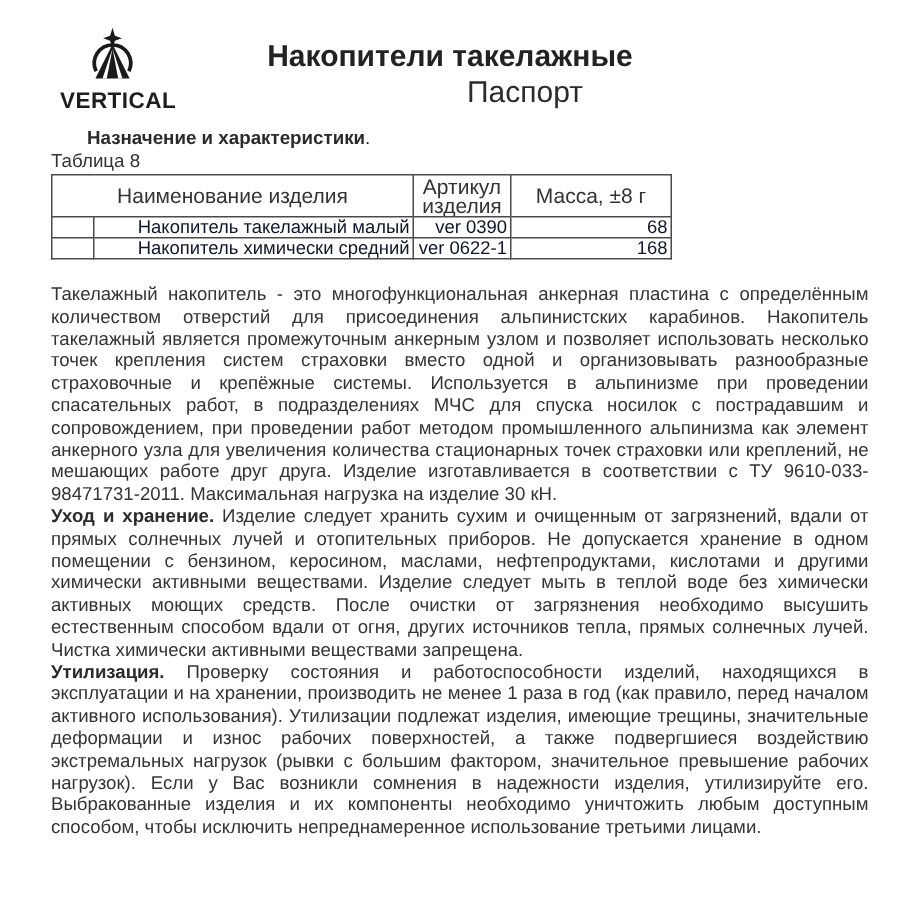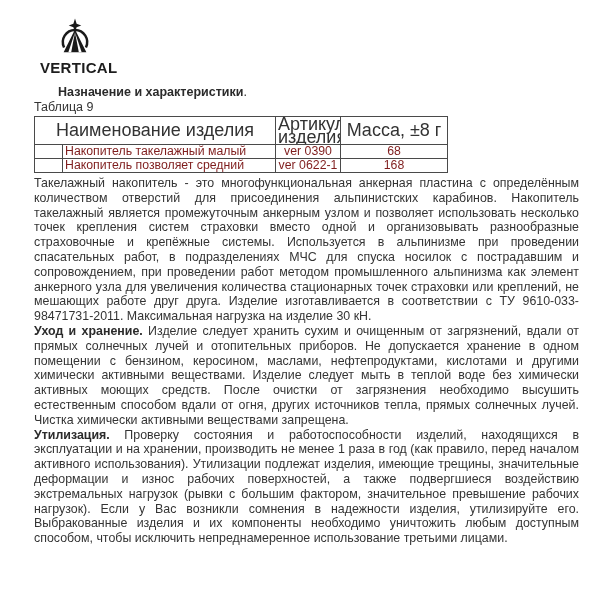--- a/index.html
+++ b/index.html
@@ -32,35 +32,35 @@
   .sec-heading b { font-weight:bold; }
   .tbl-label  { font-size:12.5px; line-height:14px; margin-top:1px; color:#333; }
 
   table.products {
     border-collapse:collapse; table-layout:fixed; width:413px; margin-top:2px;
   }
   table.products th, table.products td {
     border:1px solid #4a4a4a; overflow:hidden; white-space:nowrap;
   }
   table.products thead th {
-    height:27px; font-size:18px; line-height:12.5px; font-weight:normal;
+    height:27px; font-size:14px; line-height:12.5px; font-weight:normal;
     text-align:center; vertical-align:middle; padding:1px 2px; color:#333;
   }
   table.products tbody td {
     height:14px; font-size:12.3px; line-height:13px; vertical-align:middle;
-    padding:0 2px; color:#7f1d1d;
+    padding:0 2px; color:#0f172a;text-align:right;
   }
   .col-idx  { width:28px; }
   .col-name { width:213px; }
   .col-art  { width:65px; }
   .col-mass { width:107px; }
   td.name   { text-align:left; padding-left:5px; }
   td.center { text-align:center; }
 
-  .paras { margin-top:3px; font-size:12.4px; line-height:14.8px;
+  .paras { margin-top:16px; font-size:12.4px; line-height:14.8px;
            text-align:justify; color:#343434; }
   .paras p { margin:0; }
   .paras b { font-weight:bold; color:#2b2b2b; }
 </style>
 </head>
 <body>
 
 <div class="page">
 
   <div class="logo">
@@ -72,26 +72,28 @@
         <polygon points="20,12 32,36 8,36" fill="#1a1a1a"></polygon>
         <polygon points="20,15 13,36 16,36" fill="#ffffff"></polygon>
         <polygon points="20,15 27,36 24,36" fill="#ffffff"></polygon>
 
         <path d="M20 0.5 L21.7 6 L26.6 7.8 L21.7 9.6 L20 15 L18.3 9.6 L13.4 7.8 L18.3 6 Z" fill="#1a1a1a"></path>
       </svg>
     </span>
     <div class="brand">VERTICAL</div>
   </div>
 
+  <div class="doc-title">Накопители такелажные</div>
+  <div class="doc-subtitle">Паспорт</div>
 
   <div class="content">
 
     <div class="sec-heading"><b>Назначение и характеристики</b><span>.</span></div>
 
-    <div class="tbl-label">Таблица 9</div>
+    <div class="tbl-label">Таблица 8</div>
 
     <table class="products">
       <colgroup>
         <col class="col-idx">
           <col class="col-name">
           <col class="col-art">
           <col class="col-mass">
       </colgroup>
       <thead>
         <tr>
@@ -102,21 +104,21 @@
       </thead>
       <tbody>
         <tr>
           <td></td>
           <td class="name">Накопитель такелажный малый</td>
           <td class="center">ver 0390</td>
           <td class="center">68</td>
         </tr>
         <tr>
           <td></td>
-          <td class="name">Накопитель позволяет средний</td>
+          <td class="name">Накопитель химически средний</td>
           <td class="center">ver 0622-1</td>
           <td class="center">168</td>
         </tr>
       </tbody>
     </table>
 
     <div class="paras">
       <p>Такелажный накопитель - это многофункциональная анкерная пластина с определённым количеством отверстий для присоединения альпинистских карабинов. Накопитель такелажный является промежуточным анкерным узлом и позволяет использовать несколько точек крепления систем страховки вместо одной и организовывать разнообразные страховочные и крепёжные системы. Используется в альпинизме при проведении спасательных работ, в подразделениях МЧС для спуска носилок с пострадавшим и сопровождением, при проведении работ методом промышленного альпинизма как элемент анкерного узла для увеличения количества стационарных точек страховки или креплений, не мешающих работе друг друга. Изделие изготавливается в соответствии с ТУ 9610-033-98471731-2011. Максимальная нагрузка на изделие 30 кН.</p>
       <p><b>Уход и хранение.</b><span> Изделие следует хранить сухим и очищенным от загрязнений, вдали от прямых солнечных лучей и отопительных приборов. Не допускается хранение в одном помещении с бензином, керосином, маслами, нефтепродуктами, кислотами и другими химически активными веществами. Изделие следует мыть в теплой воде без химически активных моющих средств. После очистки от загрязнения необходимо высушить естественным способом вдали от огня, других источников тепла, прямых солнечных лучей. Чистка химически активными веществами запрещена.</span></p>
       <p><b>Утилизация.</b><span> Проверку состояния и работоспособности изделий, находящихся в эксплуатации и на хранении, производить не менее 1 раза в год (как правило, перед началом активного использования). Утилизации подлежат изделия, имеющие трещины, значительные деформации и износ рабочих поверхностей, а также подвергшиеся воздействию экстремальных нагрузок (рывки с большим фактором, значительное превышение рабочих нагрузок). Если у Вас возникли сомнения в надежности изделия, утилизируйте его. Выбракованные изделия и их компоненты необходимо уничтожить любым доступным способом, чтобы исключить непреднамеренное использование третьими лицами.</span></p>

